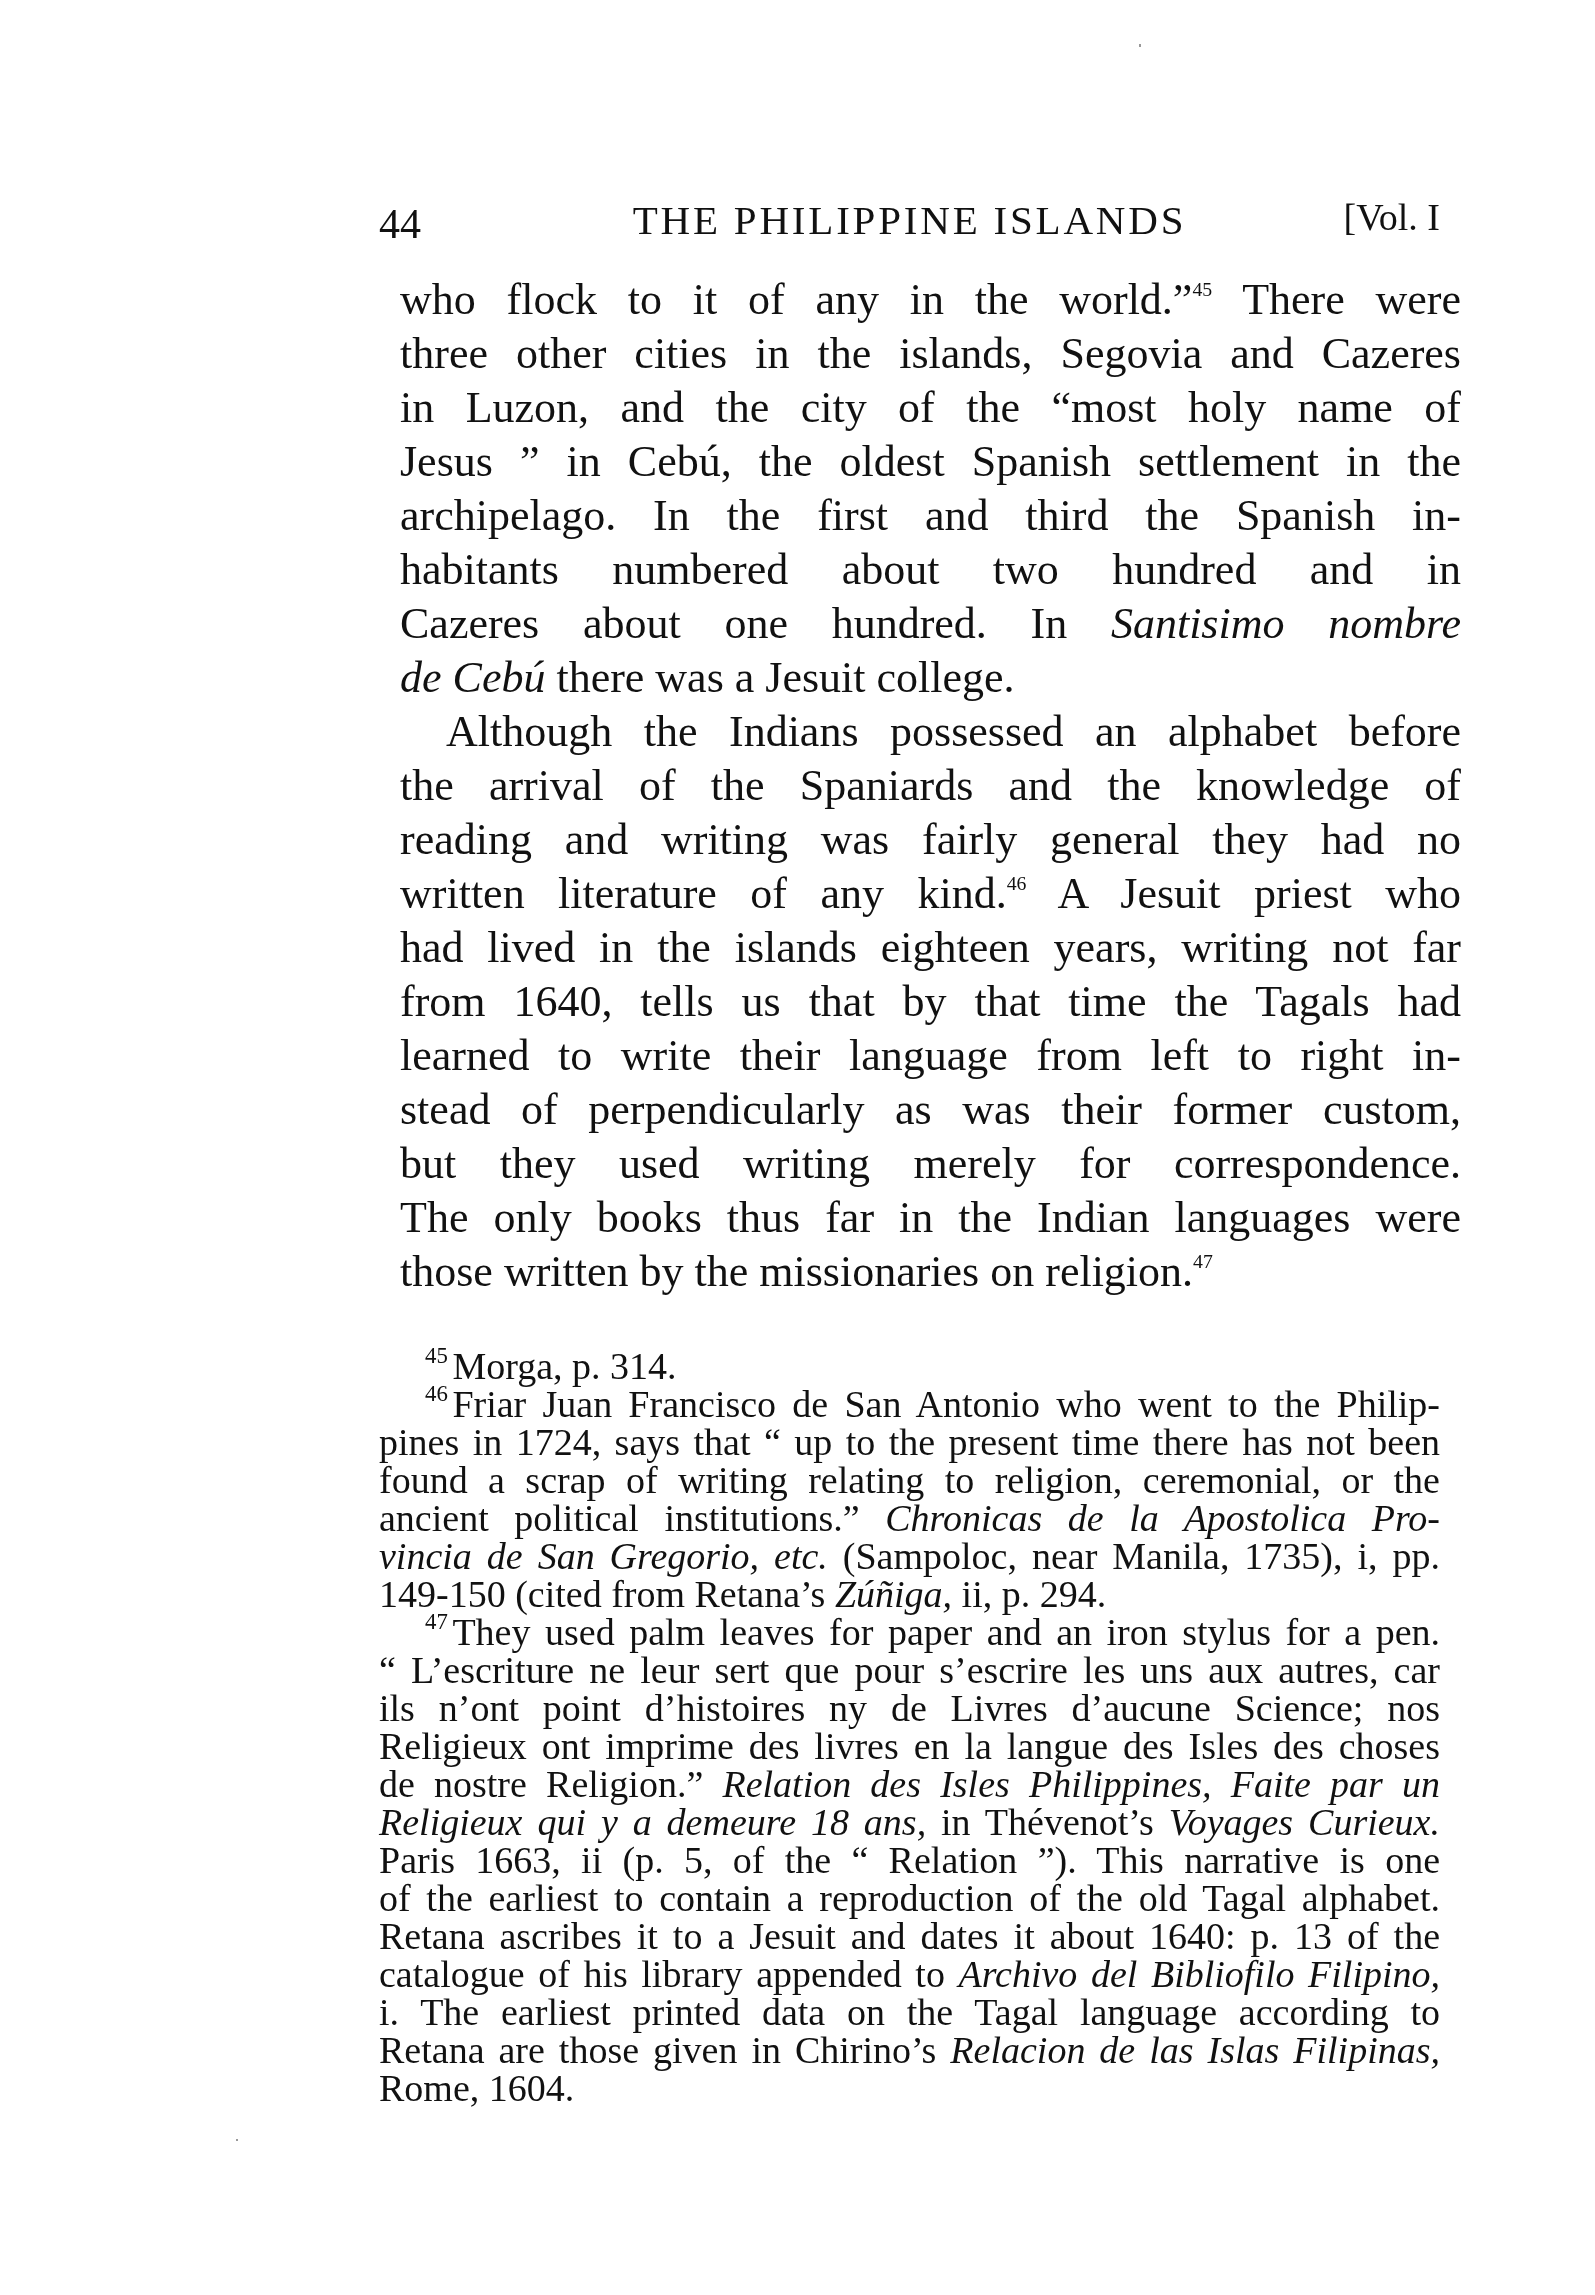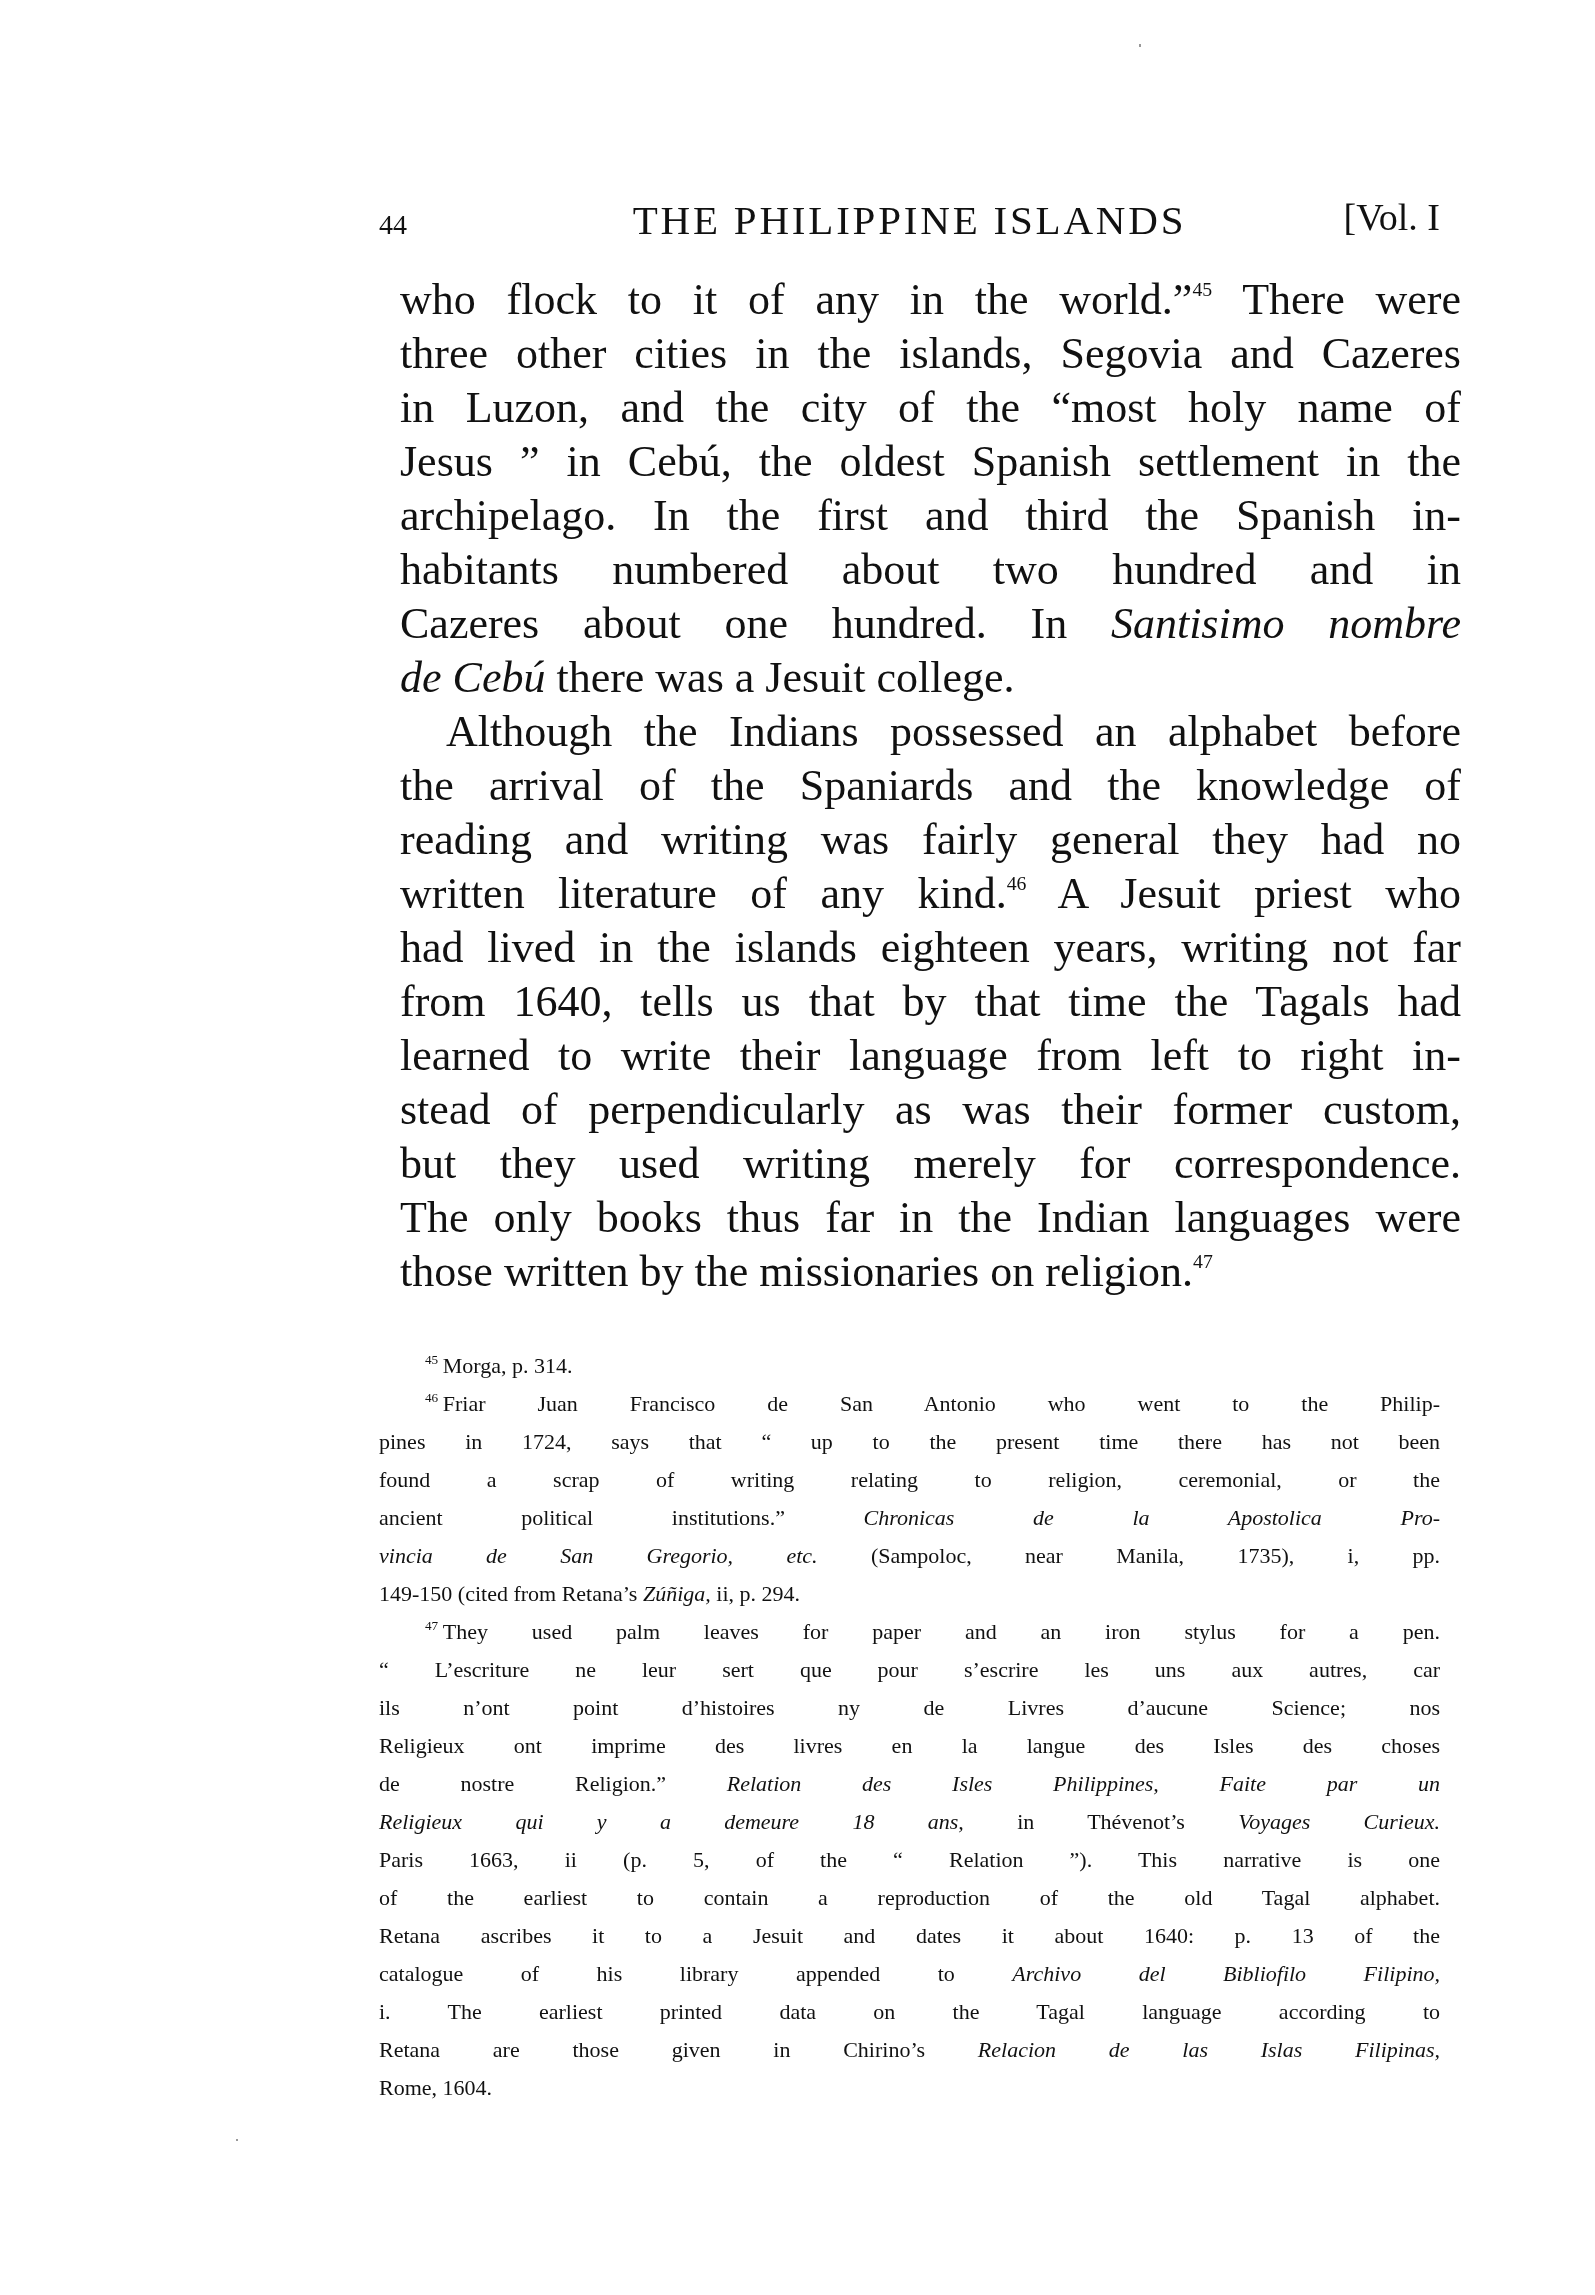--- a/index.html
+++ b/index.html
@@ -27,21 +27,21 @@
       left: 0;
       width: 1061px;
       height: 55px;
       font-size: 36px;
       line-height: 55px;
     }
     .running-head .folio {
       position: absolute;
       left: 0;
       top: 3.7px;
-      font-size: 28px;
+      font-size: 42px;
     }
     .running-head .title {
       position: absolute;
       left: 0;
       width: 1061px;
       text-align: center;
       letter-spacing: 2.8px;
       font-size: 41px;
     }
     .running-head .vol {
@@ -73,21 +73,21 @@
     sup.fn {
       font-size: 45%;
       vertical-align: 0.9em;
       line-height: 0;
     }
     .footnotes {
       position: absolute;
       top: 1347px;
       left: 0;
       width: 1061px;
-      font-size: 22px;
+      font-size: 38px;
       line-height: 38px;
     }
     .footnotes .fn-line {
       display: block;
       text-align: justify;
       text-align-last: justify;
       white-space: nowrap;
       height: 38px;
     }
     .footnotes .fn-line.last {

